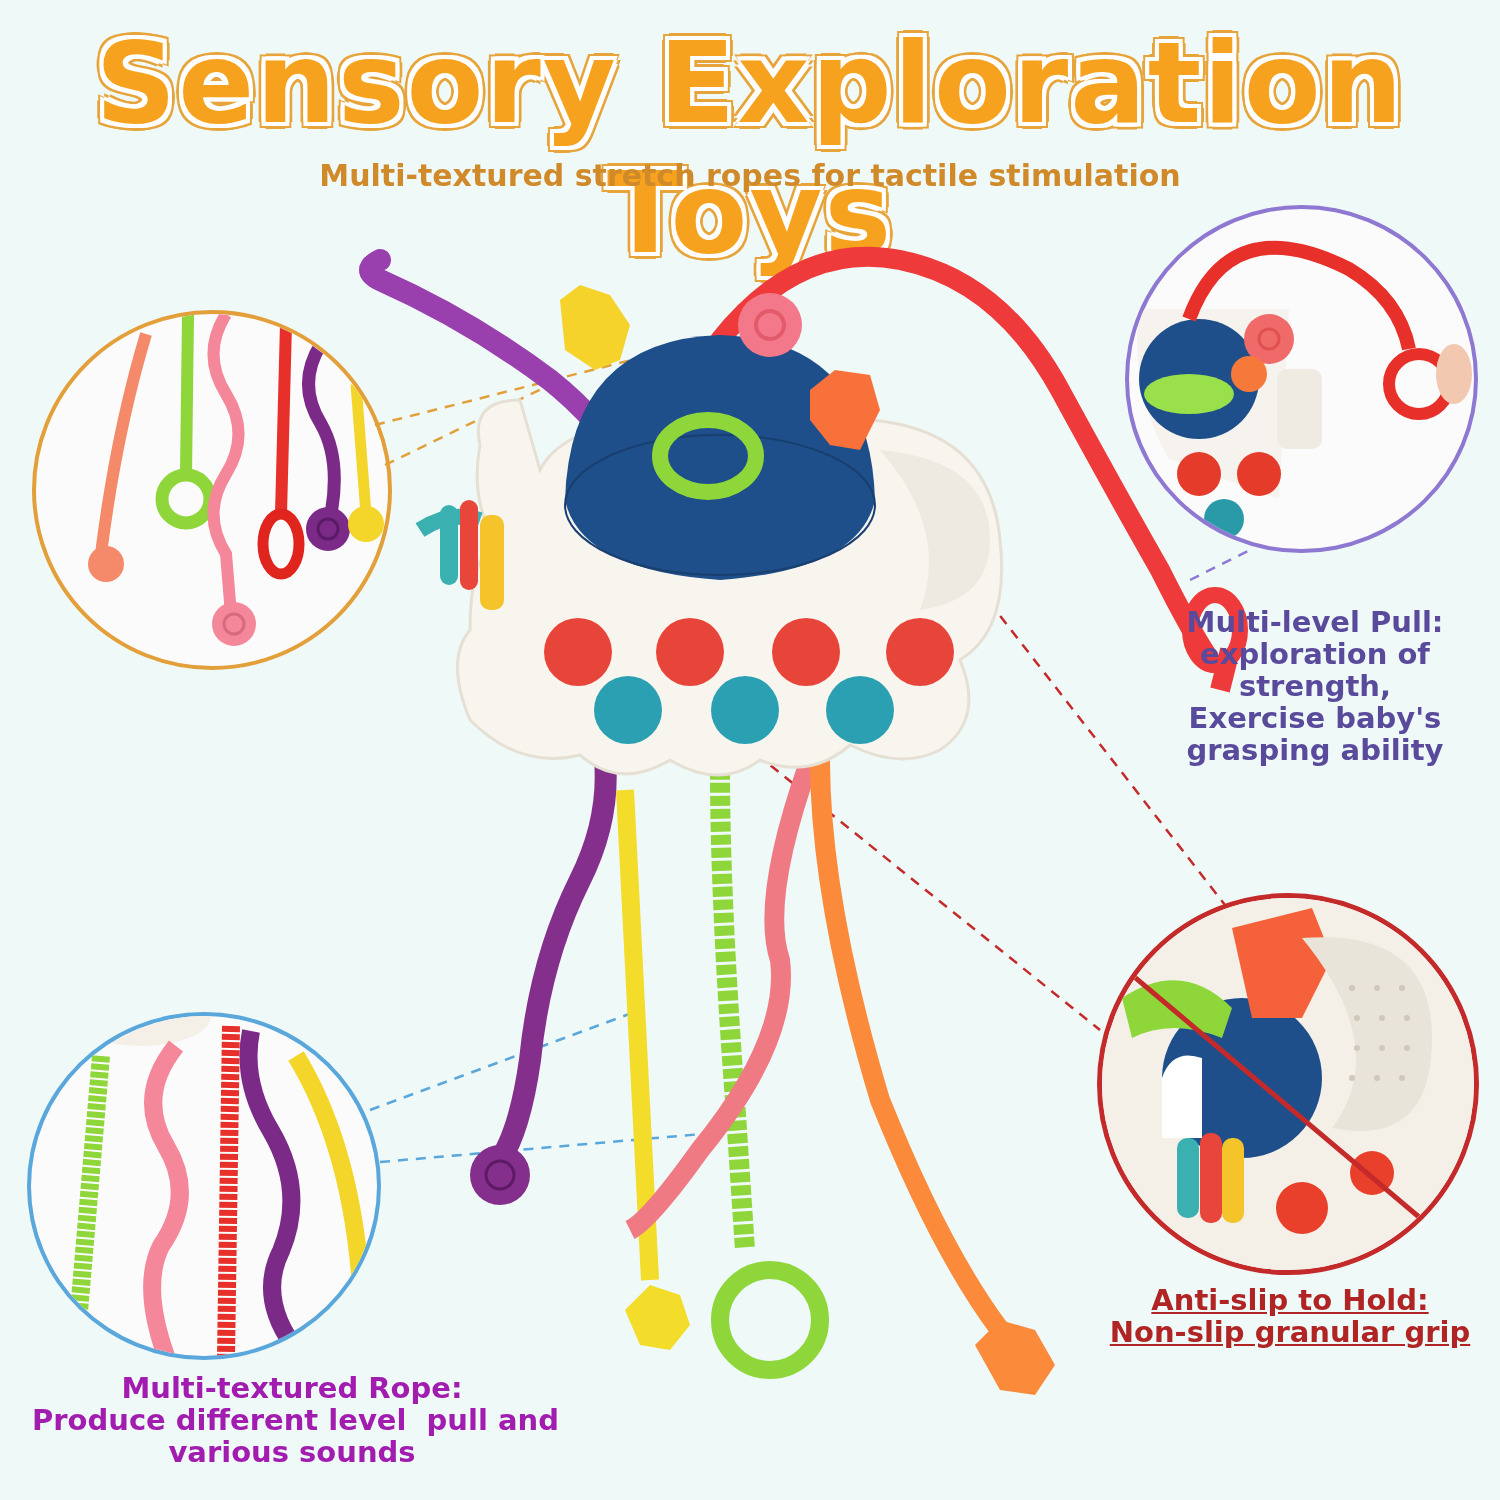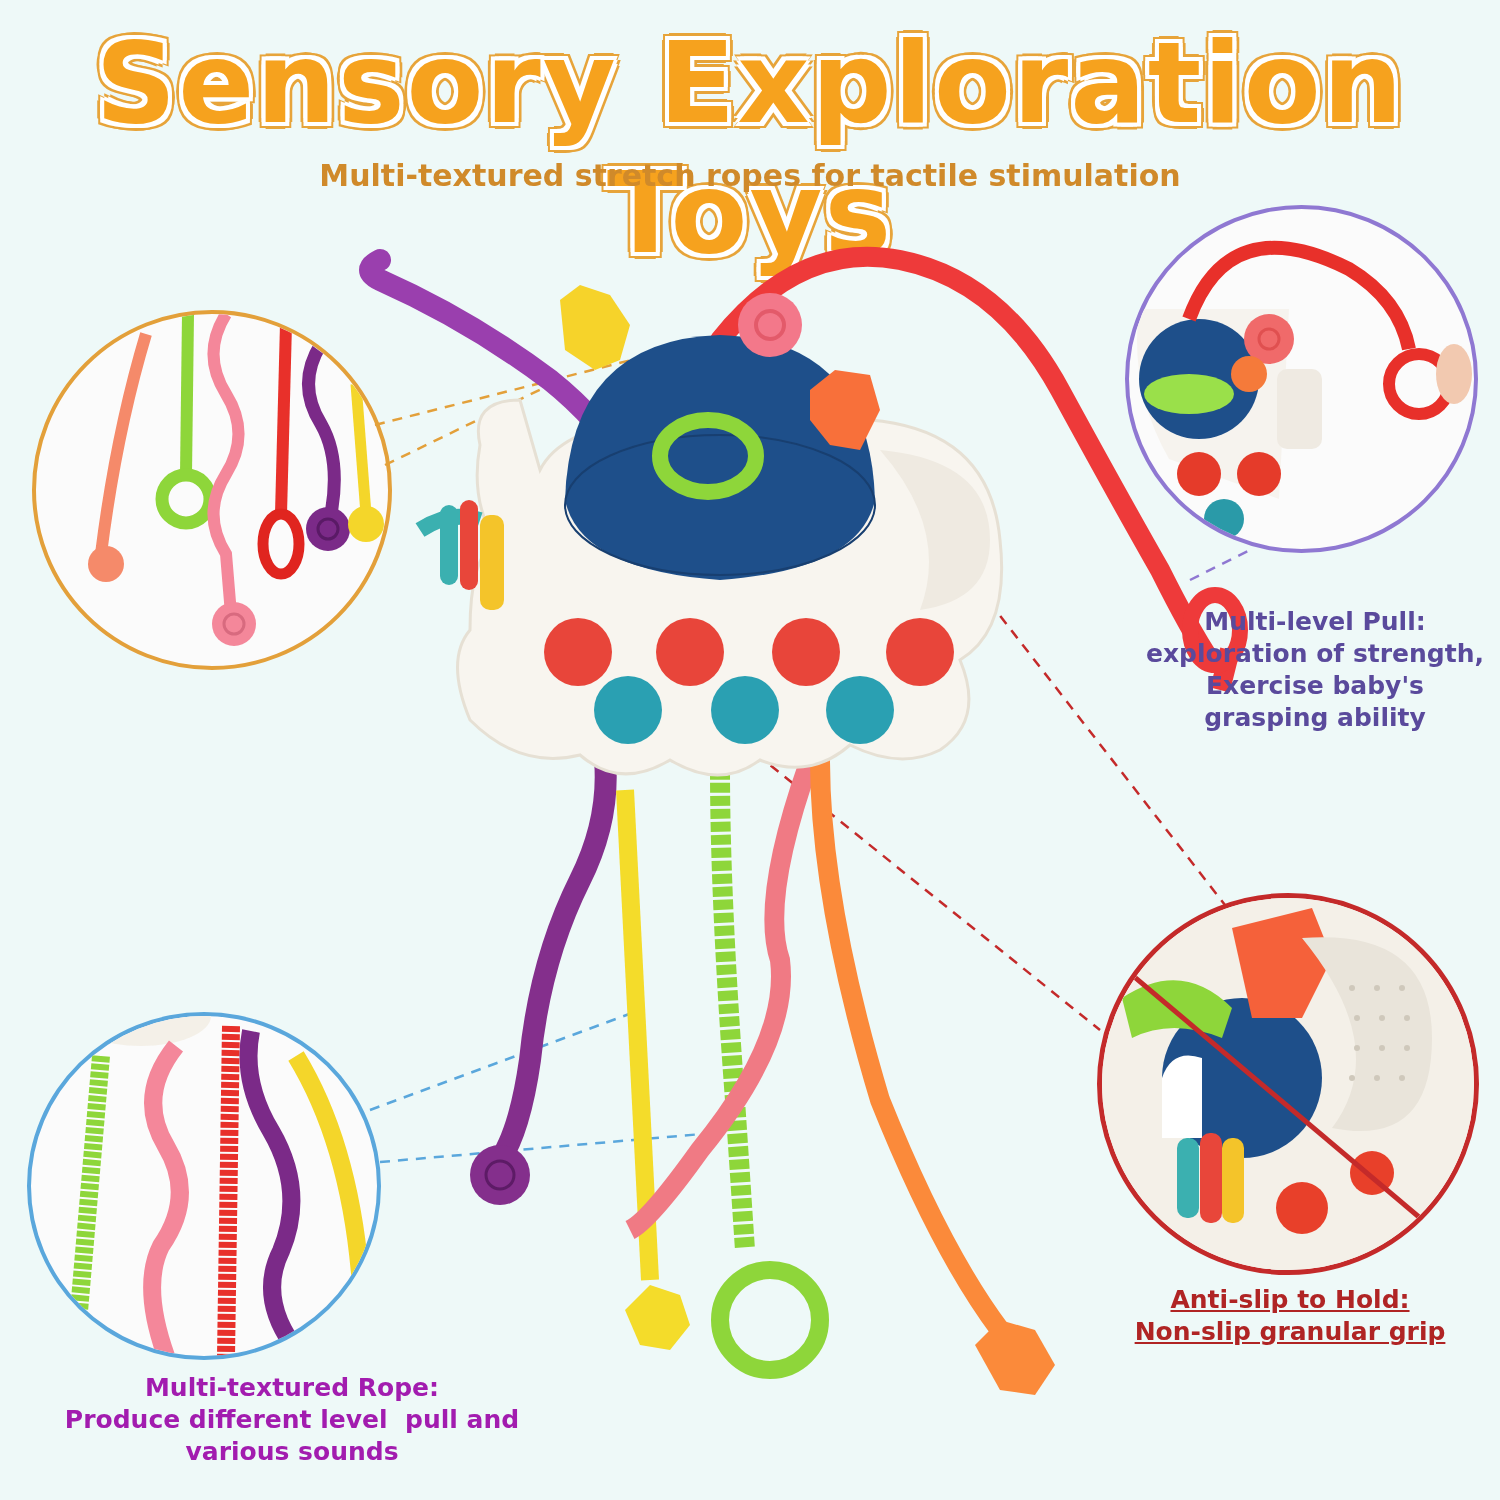--- a/index.html
+++ b/index.html
@@ -25,21 +25,21 @@
         7px 0 0 #e7a43a, -7px 0 0 #e7a43a, 0 7px 0 #e7a43a, 0 -7px 0 #e7a43a,
         6px 6px 0 #e7a43a, -6px -6px 0 #e7a43a, 6px -6px 0 #e7a43a, -6px 6px 0 #e7a43a;
       line-height: 130px;
     }
     .subtitle {
       position: absolute; left: 0; top: 158px; width: 1500px;
       text-align: center; font-weight: bold; font-size: 30px;
       color: #d08a2a;
     }
     .caption {
-      position: absolute; font-weight: bold; font-size: 25px; line-height: 32px;
+      position: absolute; font-weight: bold; font-size: 29px; line-height: 32px;
     }
     .cap-ends { left: 0; top: 672px; width: 450px; text-align: center; color: #e06f1e; }
     .cap-pull { left: 1130px; top: 606px; width: 370px; text-align: center; color: #5a4a9c; }
     .cap-hold { left: 1080px; top: 1284px; width: 420px; text-align: center; color: #b02424; text-decoration: underline; }
     .cap-rope { left: 32px; top: 1372px; width: 520px; text-align: center; color: #a21caf; }
     .cap-line { display: block; }
 
     .circle {
       position: absolute; border-radius: 50%; background: #fbfbfb; overflow: hidden;
     }

